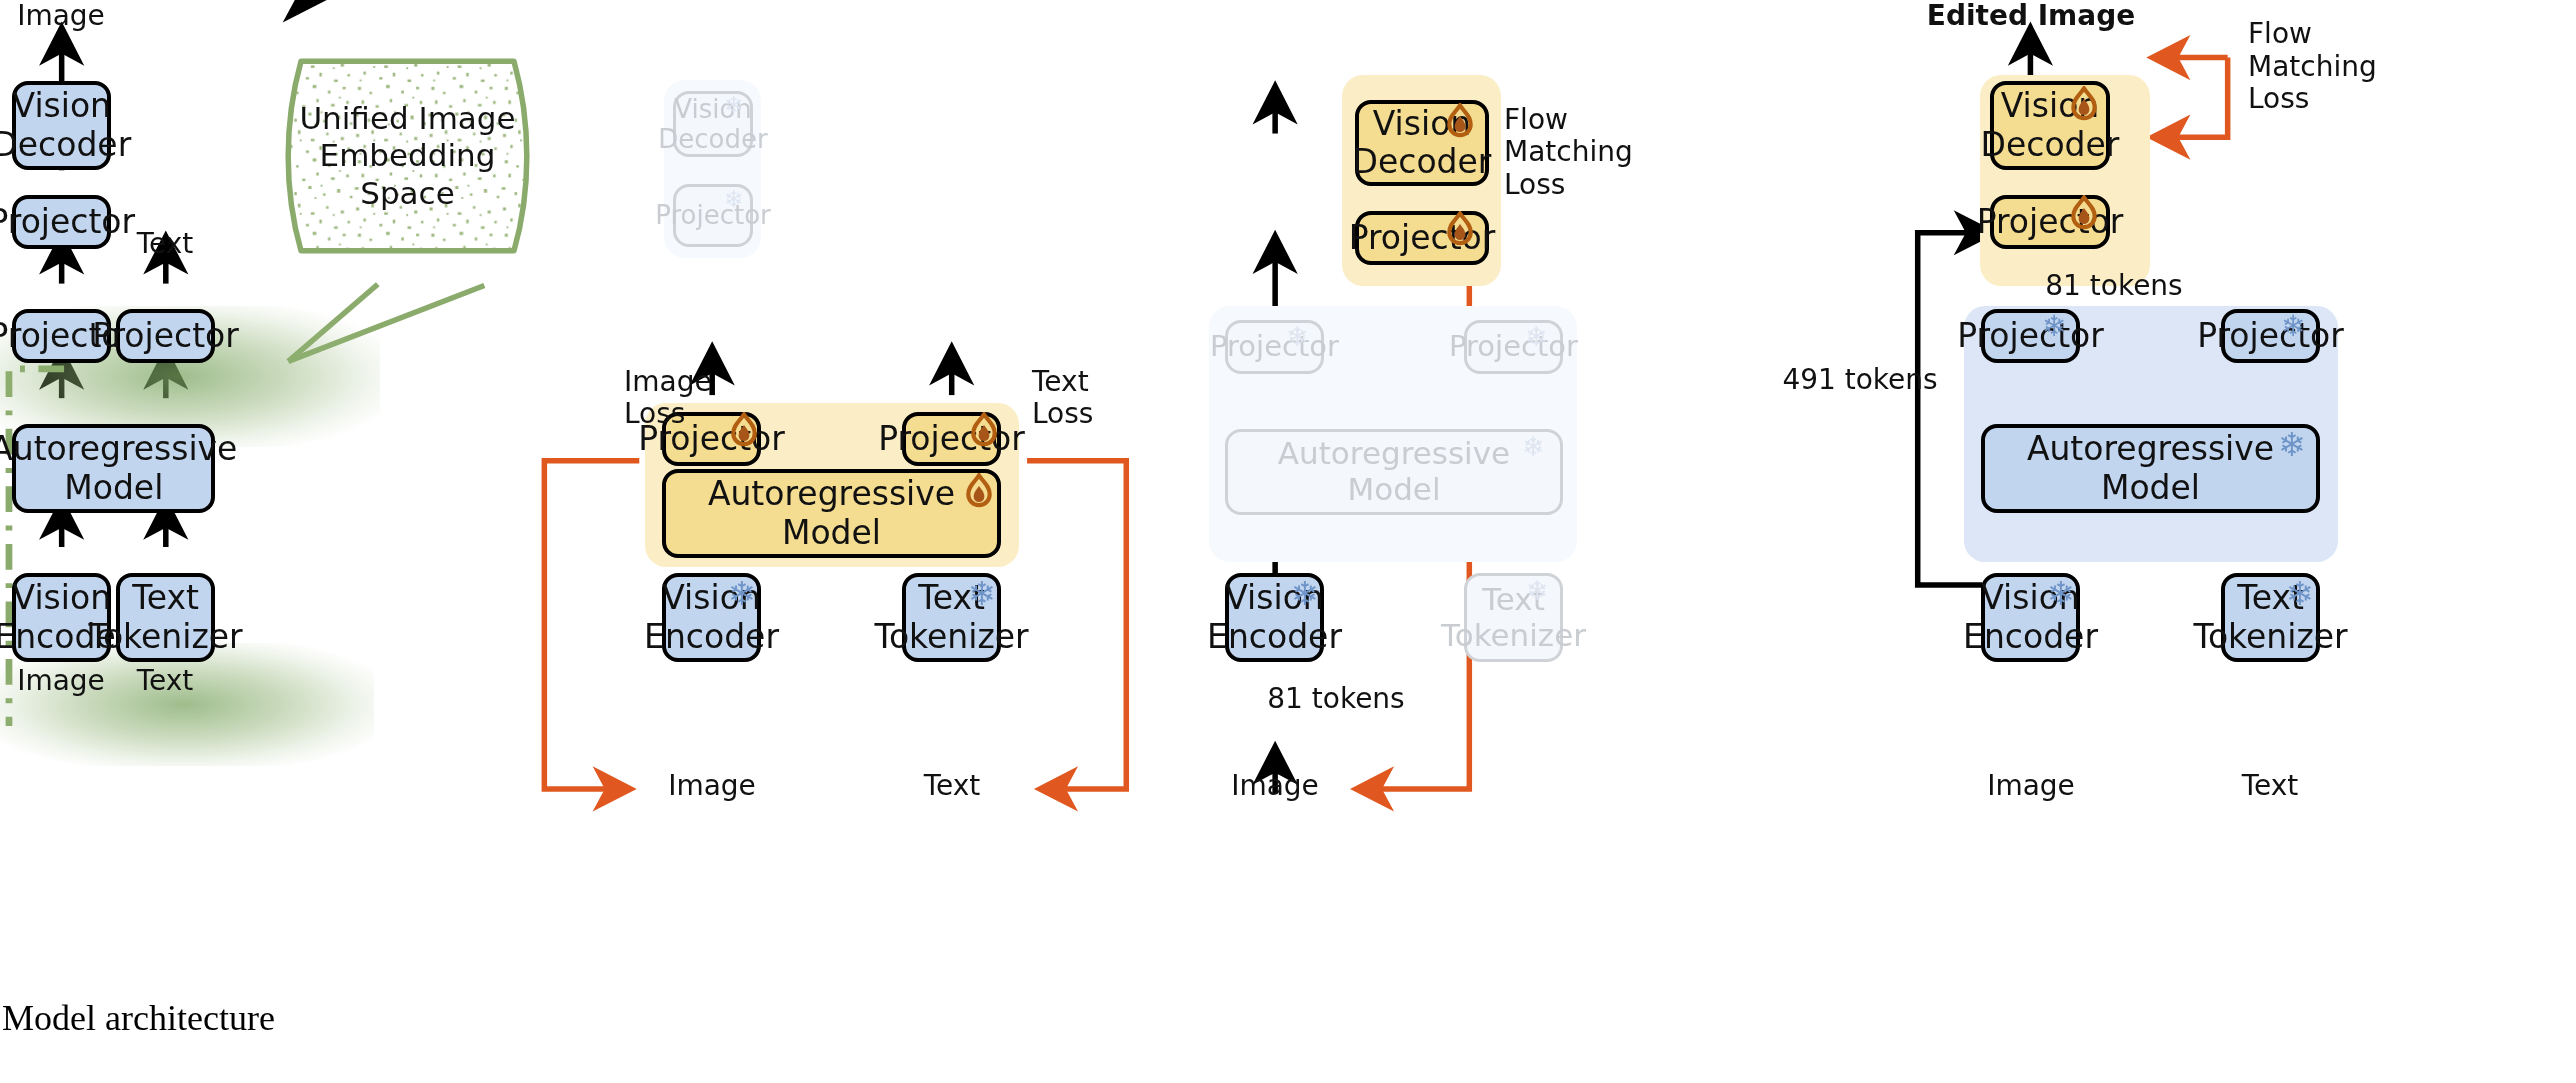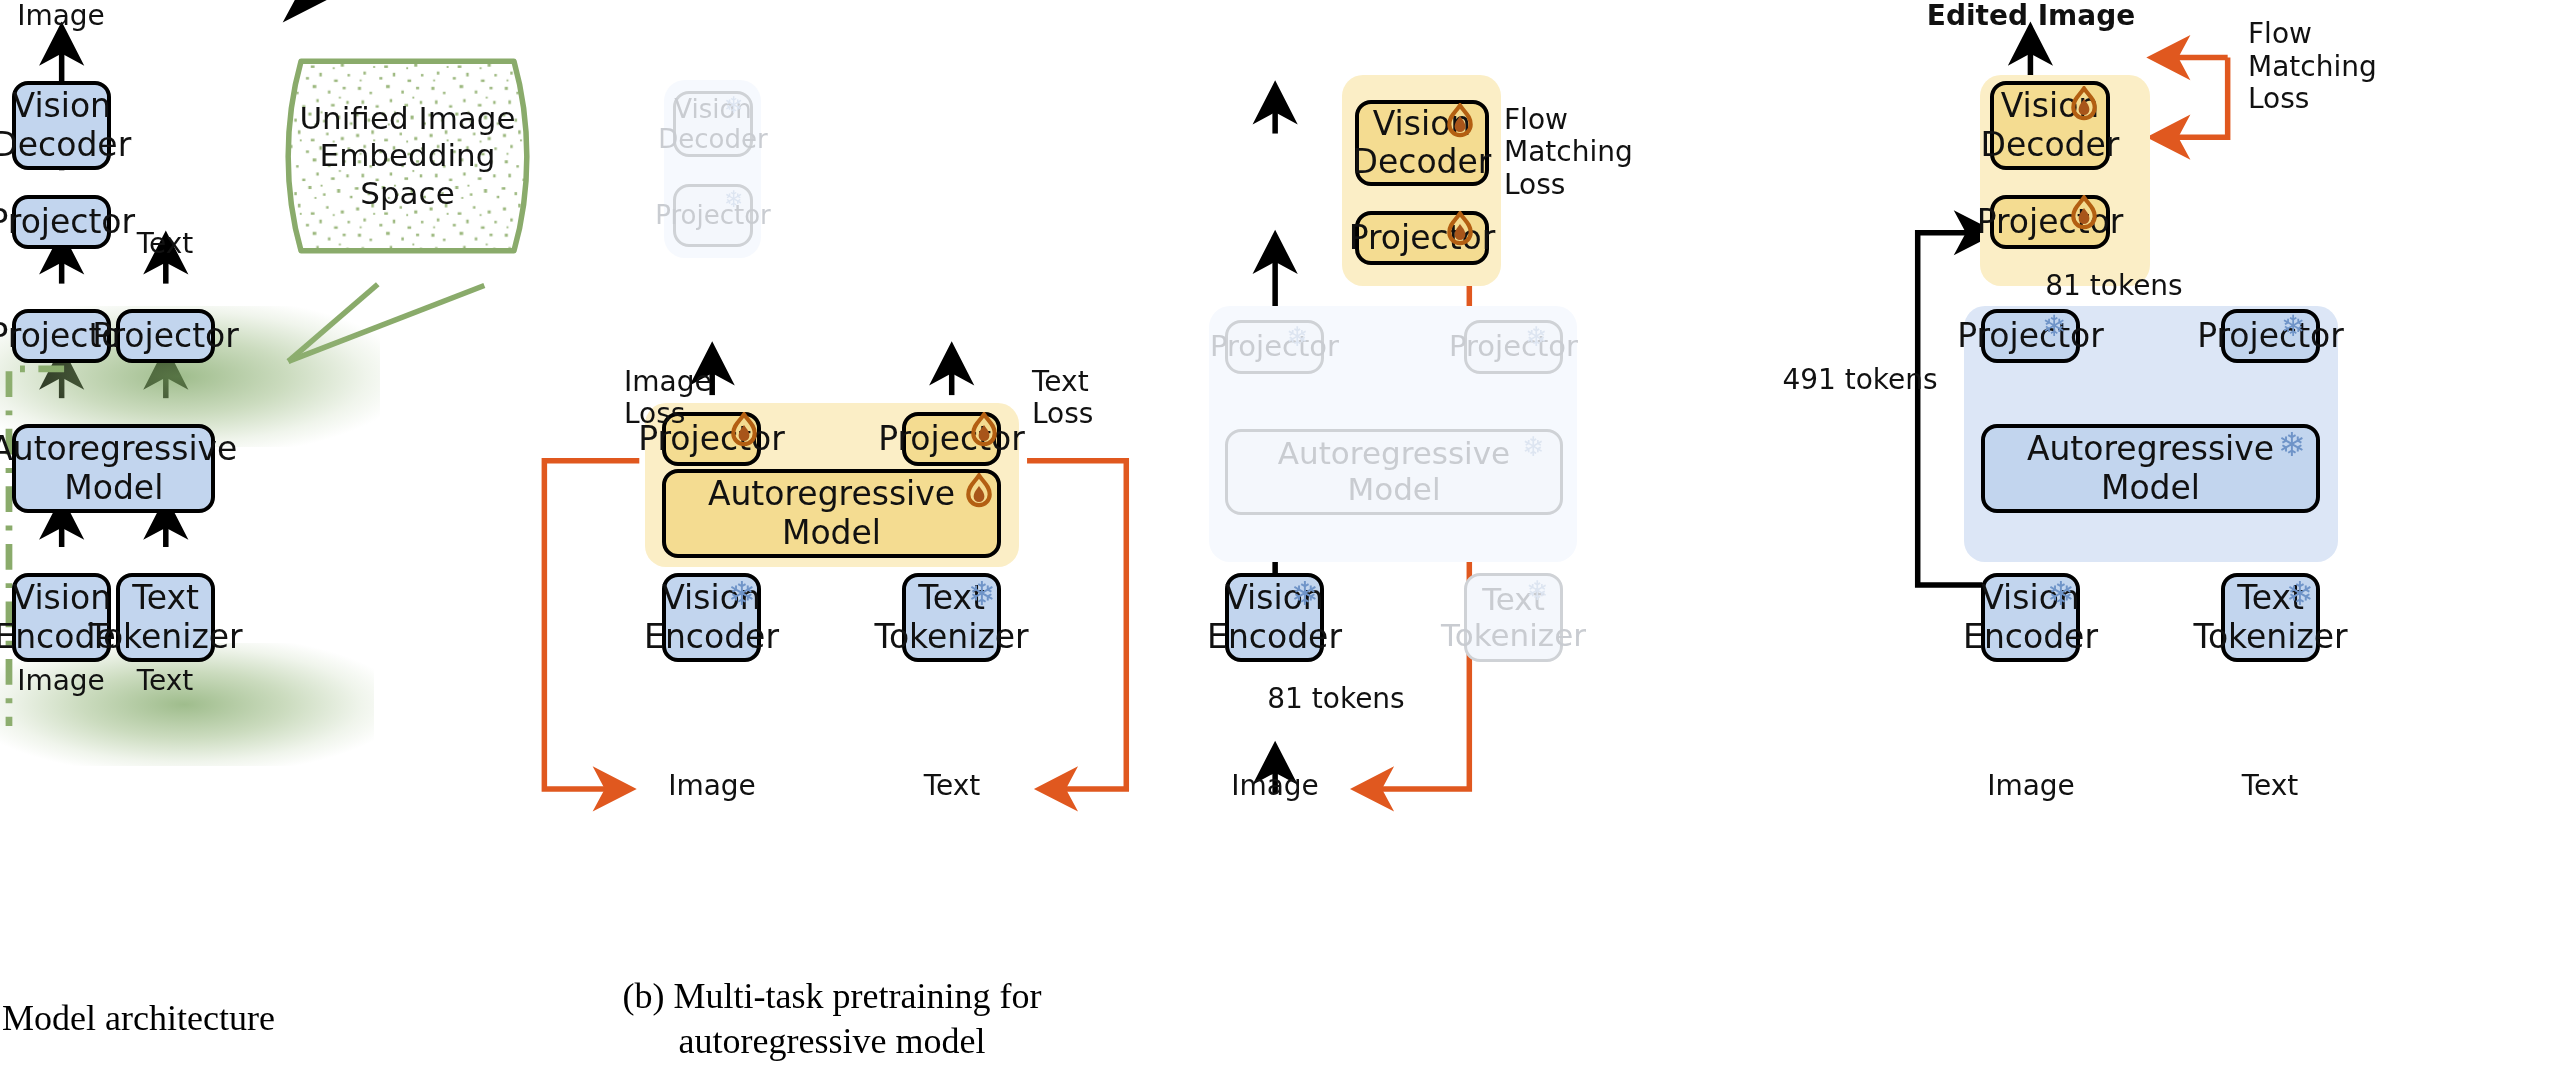--- a/index.html
+++ b/index.html
@@ -322,22 +322,20 @@
   <span class="ic snow" style="left:968px;top:577px;">❄</span>
 
   <div class="tx center" style="left:712px;top:770px;">Image</div>
   <div class="tx center" style="left:952px;top:770px;">Text</div>
 
   <div class="tx" style="left:624px;top:366px;white-space:pre-line;">Image
 Loss</div>
   <div class="tx" style="left:1032px;top:366px;white-space:pre-line;">Text
 Loss</div>
 
-  <div class="cap" style="left:832px;top:974px;width:502px;">(b) Multi-task pretraining for
-autoregressive model</div>
 
   <div class="group yellow" style="left:1342px;top:75px;width:159px;height:211px;"></div>
 
   <div class="node yellow" style="left:1355px;top:100px;width:134px;height:86px;">
     <span class="lbl" style="white-space:pre-line">Vision
 Decoder</span>
   </div>
   <svg class="ic flame" style="left:1441px;top:103px;" viewBox="0 0 64 64">
     <path d="M32 4 C24 16 14 22 14 36 A18 18 0 1 0 50 36 C50 22 40 16 32 4 Z" fill="none" stroke="#b35f12" stroke-width="7"></path>
     <path d="M32 22 C26 30 23 34 23 40 A9 9 0 1 0 41 40 C41 34 38 30 32 22 Z" fill="#a8551a"></path>

